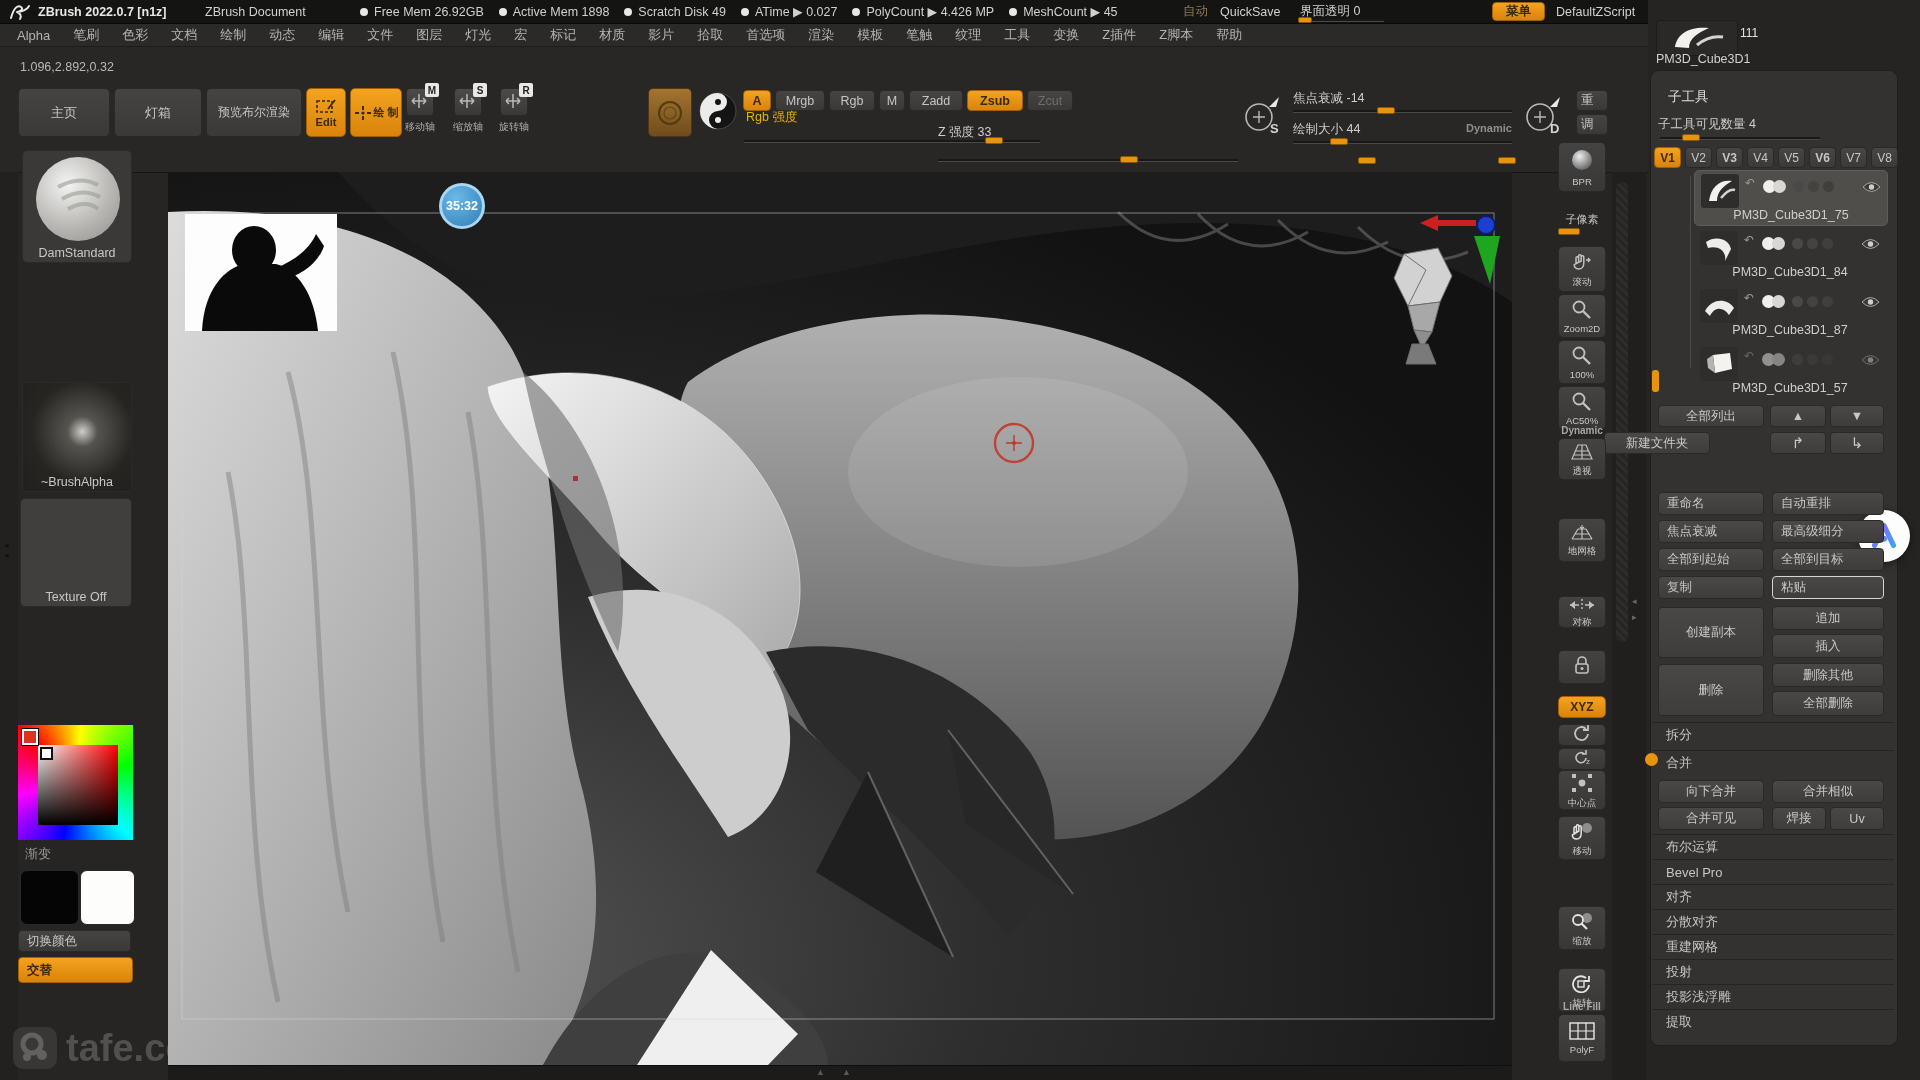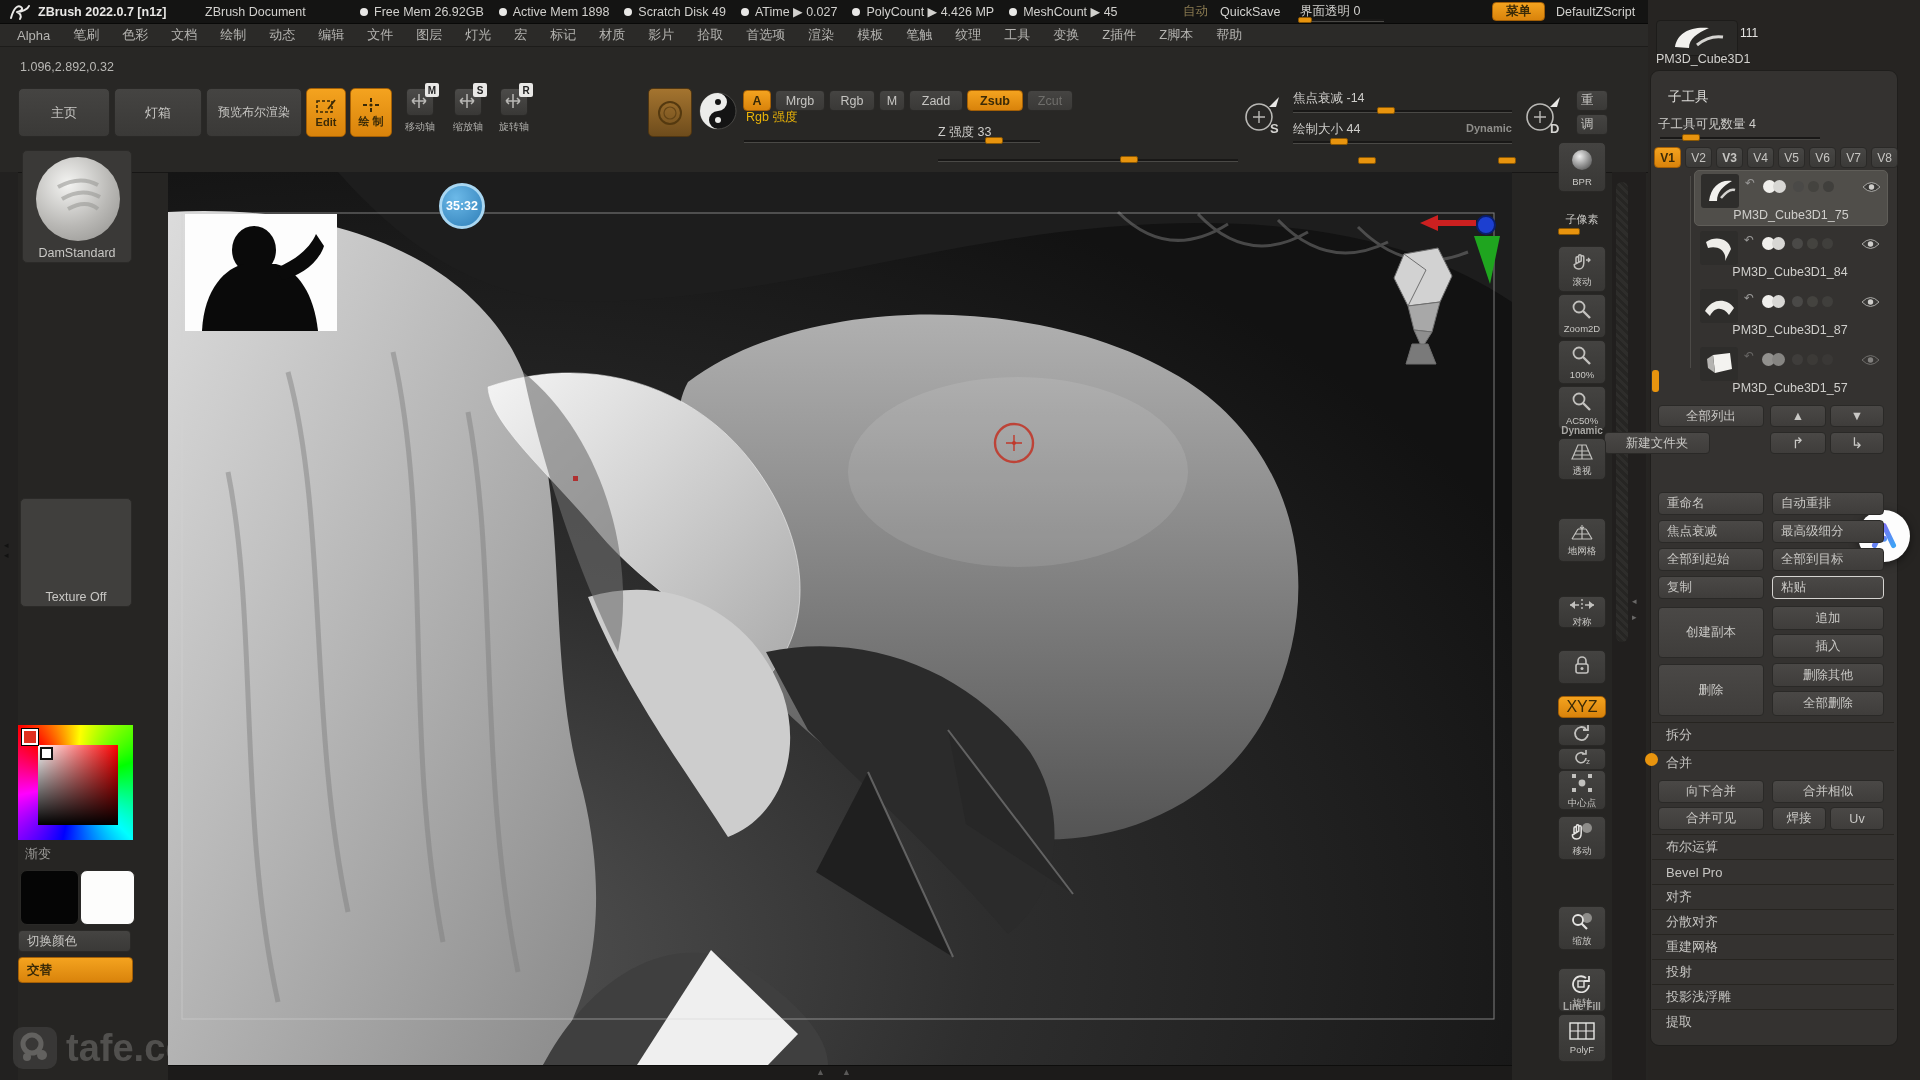--- a/index.html
+++ b/index.html
@@ -178,21 +178,21 @@
     <div class="btn" style="left:114px;top:41px;width:88px;height:49px">灯箱</div>
     <div class="btn" style="left:206px;top:41px;width:96px;height:49px;font-size:12px">预览布尔渲染</div>
 
     <div class="btn orange" style="left:306px;top:41px;width:40px;height:49px;flex-direction:column;font-size:11px">
       <svg width="22" height="18" viewBox="0 0 22 18">
         <rect x="2" y="3" width="15" height="11" fill="none" stroke="#3a2a07" stroke-width="1.6" stroke-dasharray="3 2"></rect>
         <path d="M13 11 L20 2" stroke="#3a2a07" stroke-width="1.8"></path>
       </svg>
       <span>Edit</span>
     </div>
-    <div class="btn orange" style="left:350px;top:41px;width:42px;height:49px;flex-direction:column;font-size:11px">
+    <div class="btn orange" style="left:350px;top:41px;width:52px;height:49px;flex-direction:row;font-size:11px">
       <svg width="20" height="18" viewBox="0 0 20 18">
         <path d="M10 2 V6 M10 12 V16 M2 9 H6 M14 9 H18" stroke="#3a2a07" stroke-width="2"></path>
         <circle cx="10" cy="9" r="1.6" fill="#3a2a07"></circle>
       </svg>
       <span>绘 制</span>
     </div>
 
     <div id="gyros"></div>
 
     <div class="btn" style="left:648px;top:41px;width:44px;height:49px;background:linear-gradient(#a4742f,#6e4c1c);border-color:#503612">
@@ -274,20 +274,23 @@
   <div class="tile" style="left:22px;top:150px;width:110px;height:113px">
     <div class="abs" style="left:13px;top:6px;width:84px;height:84px;border-radius:50%;background:radial-gradient(circle at 38% 32%,#f4f4f2,#b9b8b5 55%,#8e8d8a)">
       <svg width="84" height="84" viewBox="0 0 84 84">
           <path d="M22 30 Q44 18 62 28 M26 42 Q46 30 64 40 M32 52 Q50 42 62 52" stroke="#9a9996" stroke-width="4" fill="none" opacity=".6"></path>
         </svg>
     </div>
     <div class="tilelabel">DamStandard</div>
   </div>
 
 
+  <div class="tile" style="left:22px;top:382px;width:110px;height:110px;background:radial-gradient(circle at 55% 45%,#cfcecb 0,#55544f 18%,#262522 60%,#201f1d)">
+    <div class="tilelabel">~BrushAlpha</div>
+  </div>
 
   <div class="tile" style="left:20px;top:498px;width:112px;height:109px;background:#403f3d">
     <div class="tilelabel">Texture Off</div>
   </div>
 
 
   <div class="abs" style="left:18px;top:725px;width:115px;height:115px;background:conic-gradient(from 315deg,#f00,#ff0 14%,#0f0 32%,#0ff 50%,#00f 66%,#f0f 84%,#f00)">
     <div class="abs" style="left:20px;top:20px;width:80px;height:80px;background:linear-gradient(to bottom,rgba(0,0,0,0),#000),linear-gradient(to right,#fff,#f00)"></div>
     <div class="abs" style="left:4px;top:4px;width:12px;height:12px;background:#e03020;border:2px solid #fff;outline:1px solid #000"></div>
     <div class="abs" style="left:22px;top:22px;width:9px;height:9px;border:2px solid #111;background:#fff"></div>
@@ -538,21 +541,21 @@
       <span class="striplabel">对称</span>
     </div>
     <div class="striptile abs" style="top: 650px; height: 34px;">
       <span><svg width="22" height="22" viewBox="0 0 22 22">
           <rect x="5" y="10" width="12" height="9" rx="2" fill="none" stroke="#c2c1be" stroke-width="1.6"></rect>
           <path d="M7 10 V7 a4 4 0 0 1 8 0 V10" fill="none" stroke="#c2c1be" stroke-width="1.6"></path>
           <circle cx="11" cy="14.5" r="1.5" fill="#c2c1be"></circle>
         </svg></span>
     </div>
     <div class="striptile abs" style="top: 696px; height: 22px; background: linear-gradient(rgb(244, 163, 31), rgb(217, 131, 11)); border-color: rgb(163, 95, 6);">
-      <span class="striplabel" style="color: rgb(58, 42, 7); font-size: 16px; font-weight: normal;">XYZ</span>
+      <span class="striplabel" style="color: rgb(58, 42, 7); font-size: 12px; font-weight: bold;">XYZ</span>
     </div>
     <div class="striptile abs" style="top: 724px; height: 22px;">
       <span><svg width="20" height="18" viewBox="0 0 20 18">
           <path d="M16 10 a6.5 6.5 0 1 1 -2-5.2" fill="none" stroke="#c2c1be" stroke-width="1.8"></path>
           <path d="M16 1 v5 h-5" fill="none" stroke="#c2c1be" stroke-width="1.8"></path>
         </svg></span>
     </div>
     <div class="striptile abs" style="top: 748px; height: 22px;">
       <span><svg width="20" height="18" viewBox="0 0 20 18">
           <path d="M14 10 a5 5 0 1 1 -1.6-4" fill="none" stroke="#c2c1be" stroke-width="1.6"></path>
@@ -601,21 +604,21 @@
           <rect x="1" y="1" width="24" height="16" fill="none" stroke="#e9e8e6" stroke-width="1.4"></rect>
           <path d="M9 1 V17 M17 1 V17 M1 9 H25" stroke="#e9e8e6" stroke-width="1.2"></path>
         </svg></span>
       <span class="striplabel">PolyF</span>
     </div>
     <div class="vtab abs active" style="left: 1654px;">V1</div>
     <div class="vtab abs" style="left: 1685px;">V2</div>
     <div class="vtab abs" style="left: 1716px; font-weight: bold;">V3</div>
     <div class="vtab abs" style="left: 1747px;">V4</div>
     <div class="vtab abs" style="left: 1778px;">V5</div>
-    <div class="vtab abs" style="left: 1809px;">V6</div>
+    <div class="vtab abs" style="left: 1809px; font-weight: bold;">V6</div>
     <div class="vtab abs" style="left: 1840px;">V7</div>
     <div class="vtab abs" style="left: 1871px;">V8</div>
     <div class="strow abs selected" style="top: 170px;">
       <div style="position: absolute; left: 6px; top: 3px; width: 38px; height: 34px; background: rgb(46, 45, 43); border-radius: 3px; opacity: 1;"><svg width="38" height="34" viewBox="0 0 38 34">
           <path d="M8 27 C10 12 20 5 31 7 C22 12 16 18 16 27 Z" fill="#f2f1ee"></path>
           <path d="M20 24 Q28 14 34 16" stroke="#d5d4d1" stroke-width="2.5" fill="none"></path>
         </svg></div>
       <div style="position: absolute; left: 50px; top: 7px; right: 6px; height: 16px; opacity: 1;">
         <span style="position:absolute;left:0;top:-2px;color:#9a9998;font-size:12px">↶</span>
         <span class="paintdot" style="left:18px;top:2px;width:13px;height:13px;background:#f0efec"></span>

